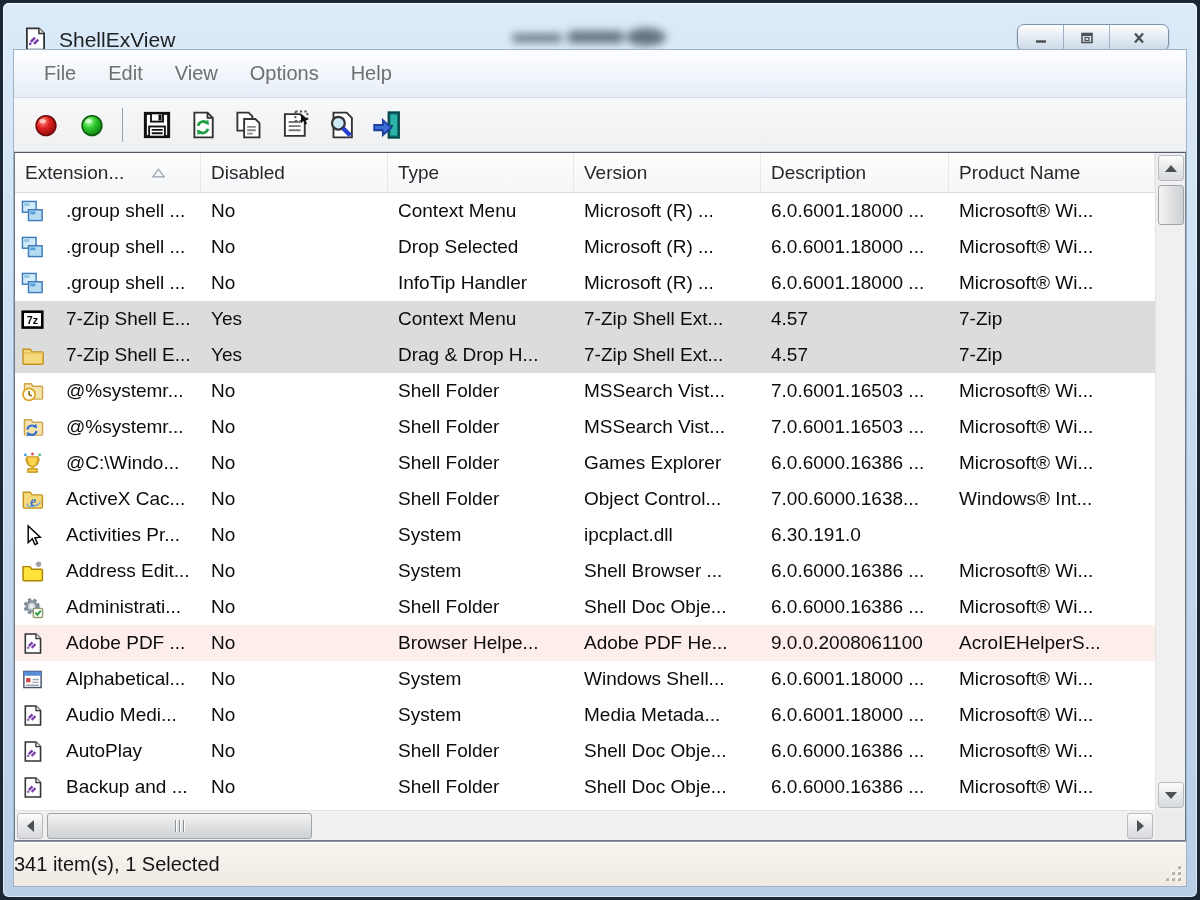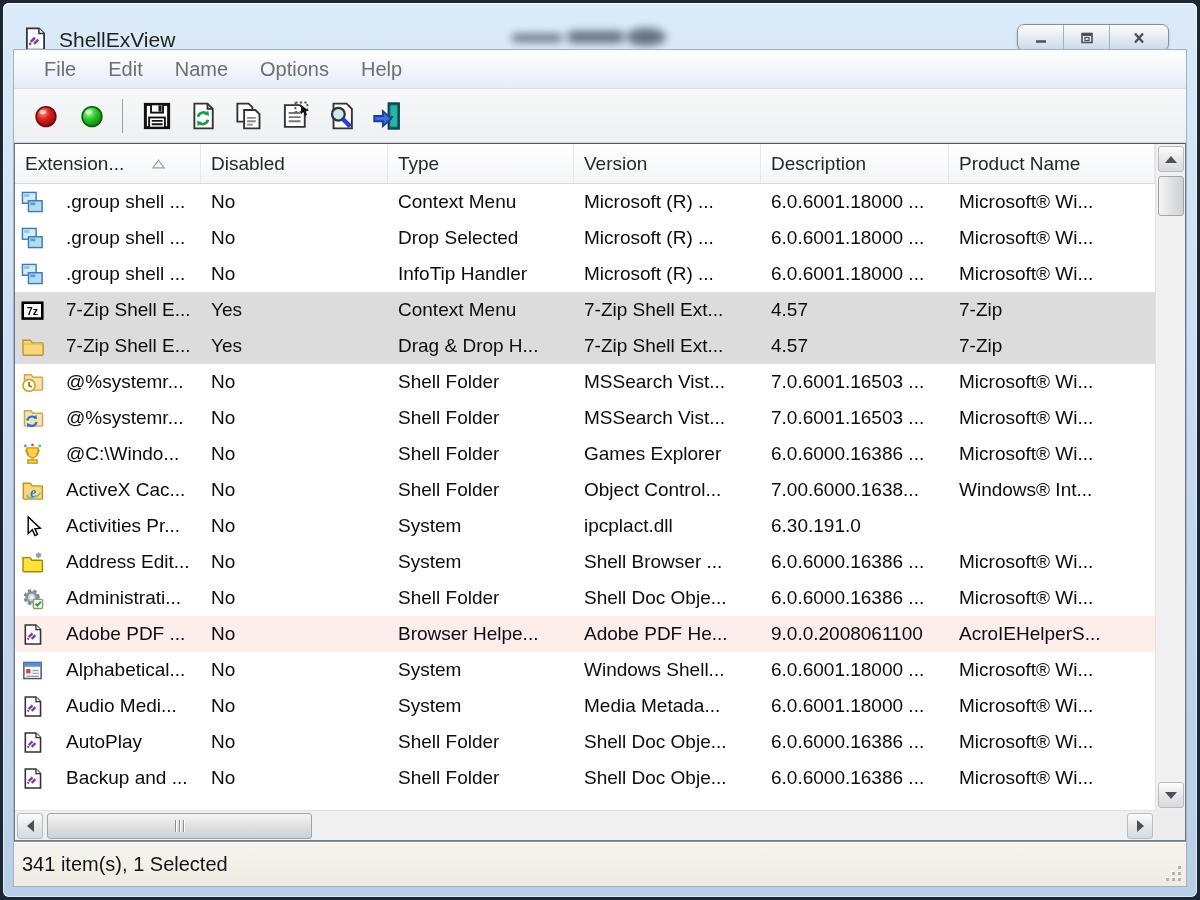--- a/index.html
+++ b/index.html
@@ -32,21 +32,21 @@
     border-right:1px solid #9fb0c2; }
   .win-btn:last-child { border-right:none; width:58px; }
   .win-btn svg { display:block; }
 
   
   .client { position:absolute; left:10px; right:10px; top:46px; bottom:10px;
     display:flex; flex-direction:column; background:#f3f3f3;
     border:1px solid #9fb3c8; }
 
   
-  .menubar { height:39px; display:flex; align-items:flex-start; padding-left:14px;
+  .menubar { height:48px; display:flex; align-items:flex-start; padding-left:14px;
     background:linear-gradient(#fdfefe,#eef3fa 70%,#e4ecf6);
     border-bottom:1px solid #d7dee8; }
   .menu-item { font-size:20px; color:#6d6f72; padding:0 16px; height:100%;
     display:flex; align-items:center; cursor:default; }
 
   
   .toolbar { height:54px; display:flex; align-items:center; gap:6px; padding-left:12px;
     background:linear-gradient(#f7f8f9,#eef0f2); border-bottom:1px solid #cfd4d9; }
   .tb-btn { width:40px; height:42px; display:flex; align-items:center; justify-content:center;
     background:transparent; border:none; }
@@ -99,21 +99,21 @@
     align-items:center; font-size:19px; color:#0c0c0c; white-space:nowrap; }
   .lv-row > div { overflow:hidden; padding-left:10px; }
   .cell-ext { display:flex; align-items:center; gap:22px; padding-left:6px !important; }
   .cell-ext svg { width:23px; height:23px; flex:0 0 23px; }
   .hl-selected { background:var(--sel,#dcdcdc); }
   .hl-alert    { background:var(--alert,#fdeeec); }
 
   
   .statusbar { height:45px; background:linear-gradient(#f7f4ef,#efebe3);
     border-top:1px solid #8e9298; box-shadow:inset 0 1px 0 #ffffff;
-    display:flex; align-items:center; padding-left:8px; position:relative; }
+    display:flex; align-items:center; padding-left:0; position:relative; }
   .status-text { font-size:20px; color:#141414; }
   .grip { position:absolute; right:4px; bottom:4px; width:18px; height:18px; }
   .grip i { position:absolute; width:3px; height:3px; background:#b9b2a5; box-shadow:-1px -1px 0 #fdfcf9; }
   .grip i:nth-child(1){ right:1px;  bottom:1px; }
   .grip i:nth-child(2){ right:7px;  bottom:1px; }
   .grip i:nth-child(3){ right:13px; bottom:1px; }
   .grip i:nth-child(4){ right:1px;  bottom:7px; }
   .grip i:nth-child(5){ right:7px;  bottom:7px; }
   .grip i:nth-child(6){ right:1px;  bottom:13px; }
 
@@ -284,21 +284,21 @@
             <path d="M5 3.5 L13 12.5 M13 3.5 L5 12.5" stroke="#4b5157" stroke-width="2.4"></path>
           </svg>
         </div>
       </div>
     </div>
 
     <div class="client">
       <div class="menubar">
           <div class="menu-item">File</div>
           <div class="menu-item">Edit</div>
-          <div class="menu-item">Name</div>
+          <div class="menu-item">View</div>
           <div class="menu-item">Options</div>
           <div class="menu-item">Help</div>
         </div>
       <div class="toolbar">
           <button class="tb-btn small">
             <svg>
               <use href="#sym-red-ball"></use>
             </svg>
           </button>
           <button class="tb-btn small">

